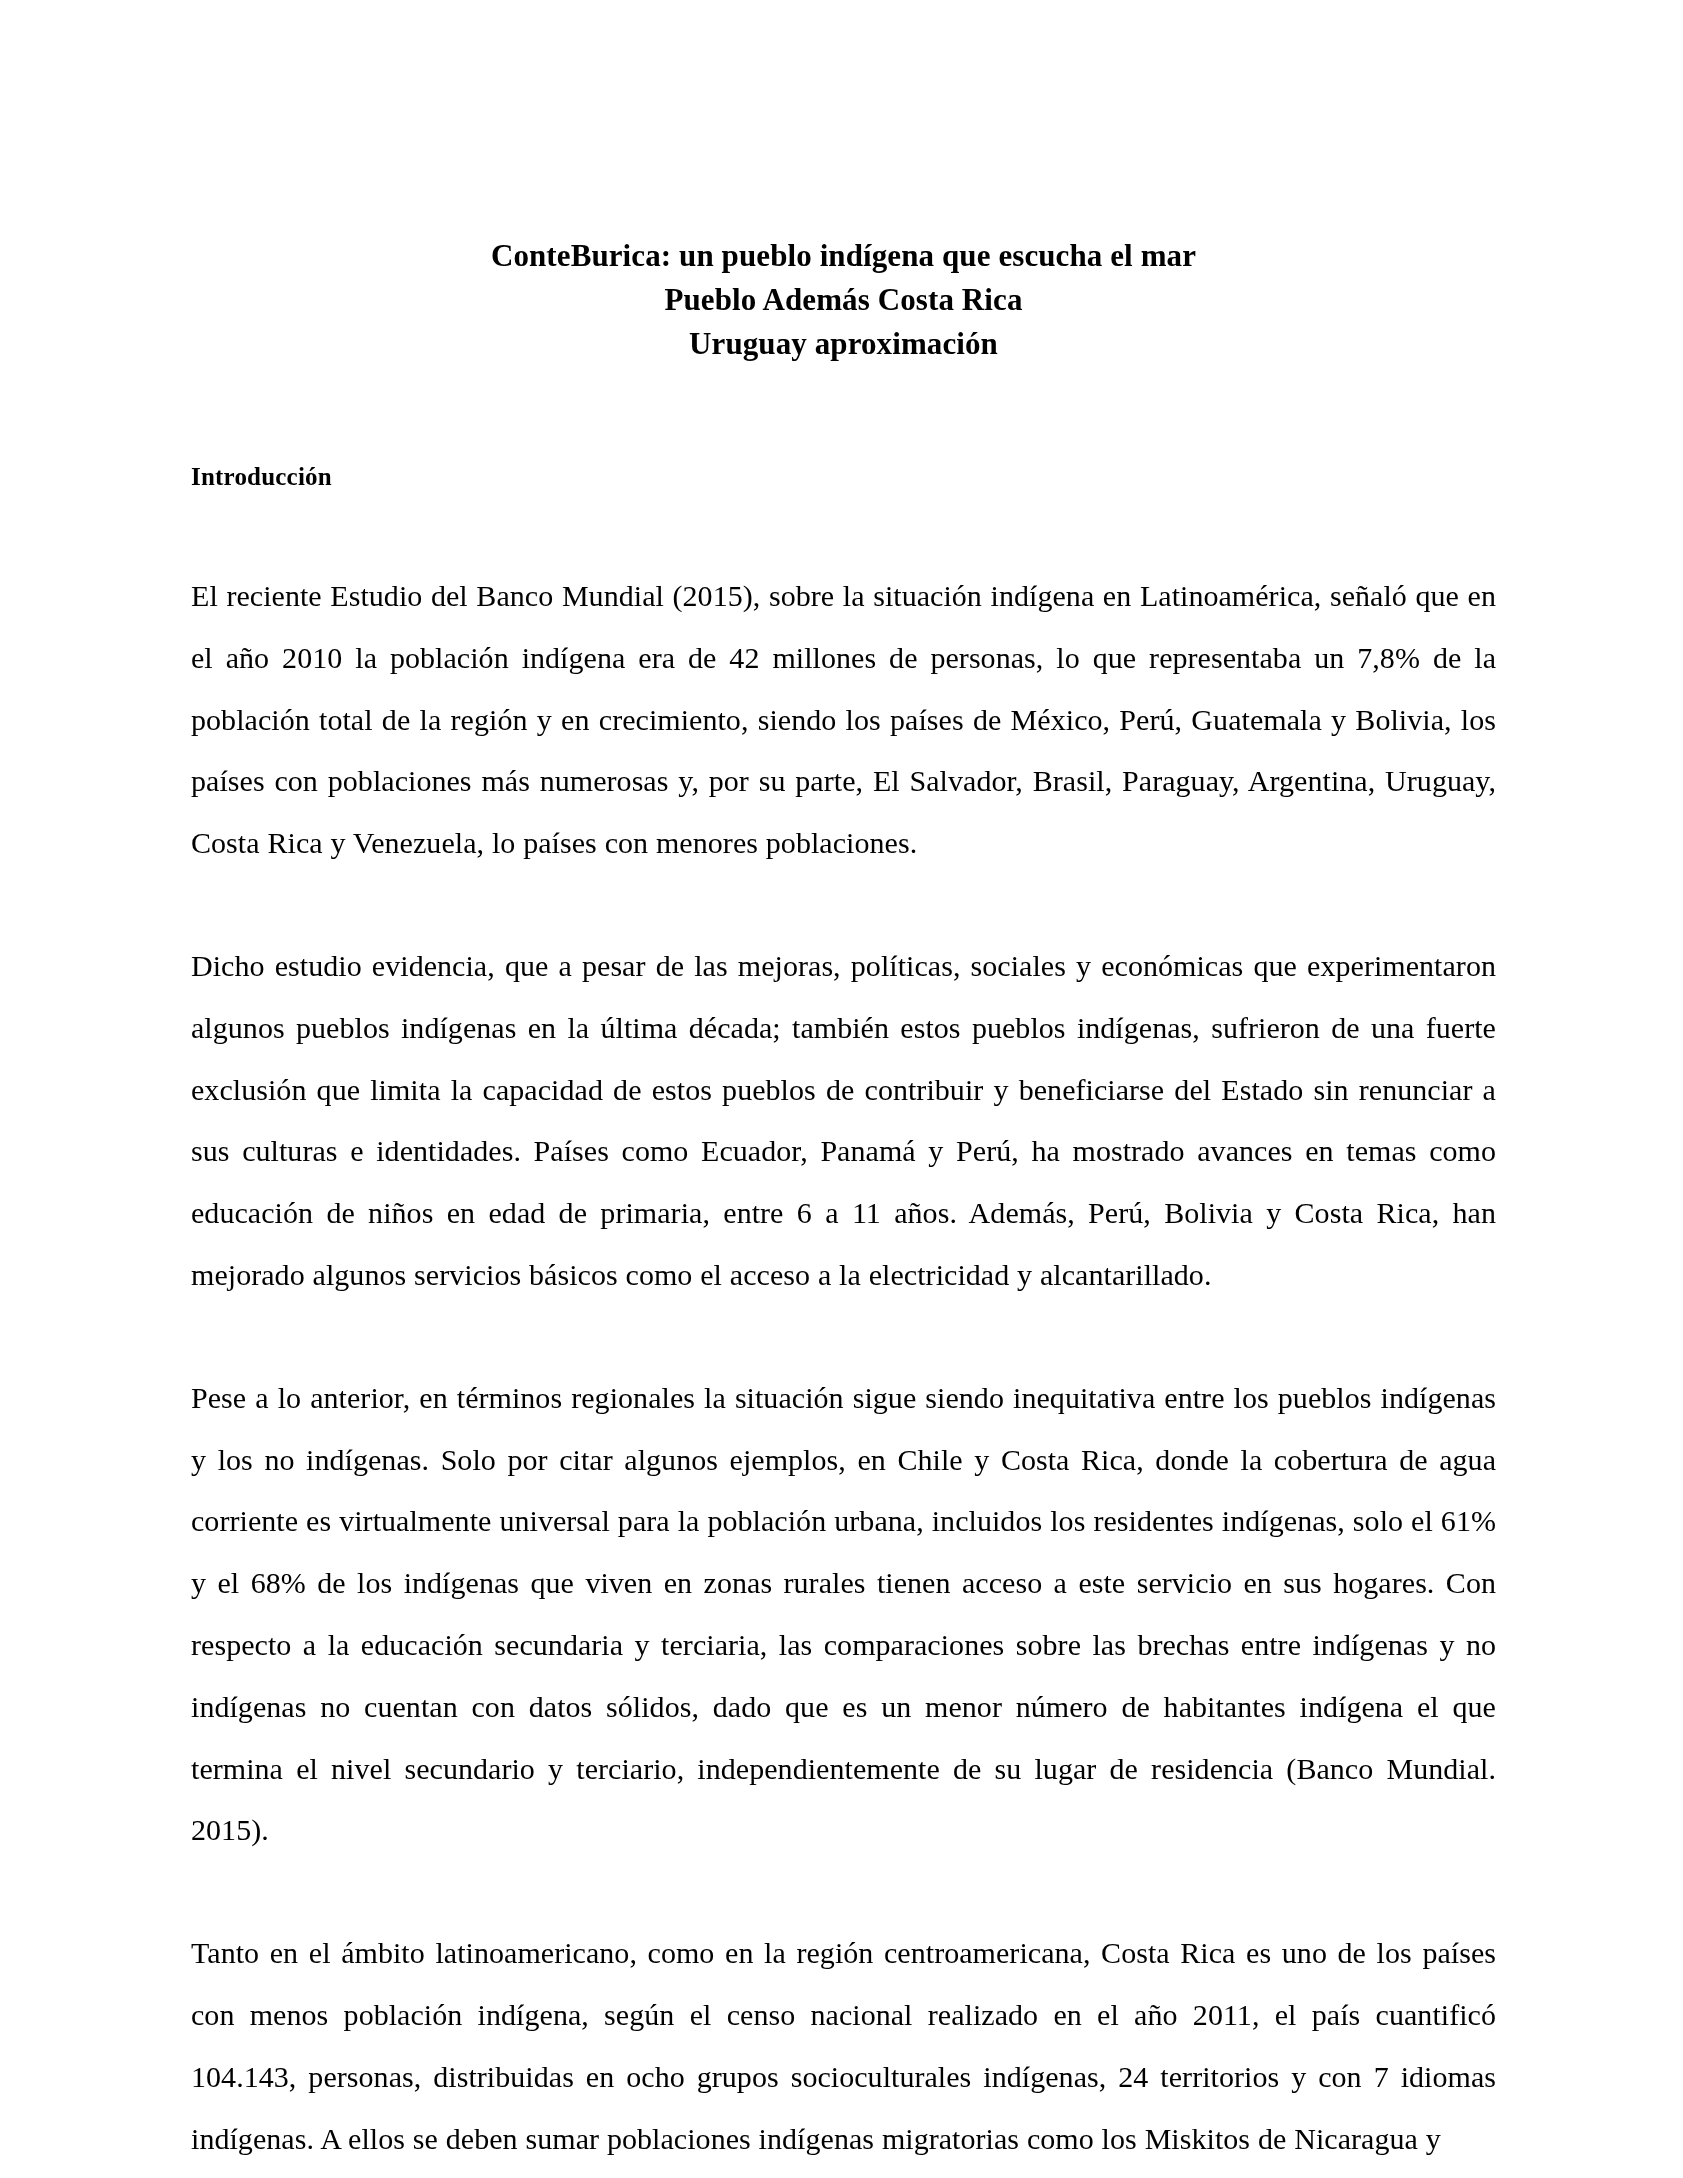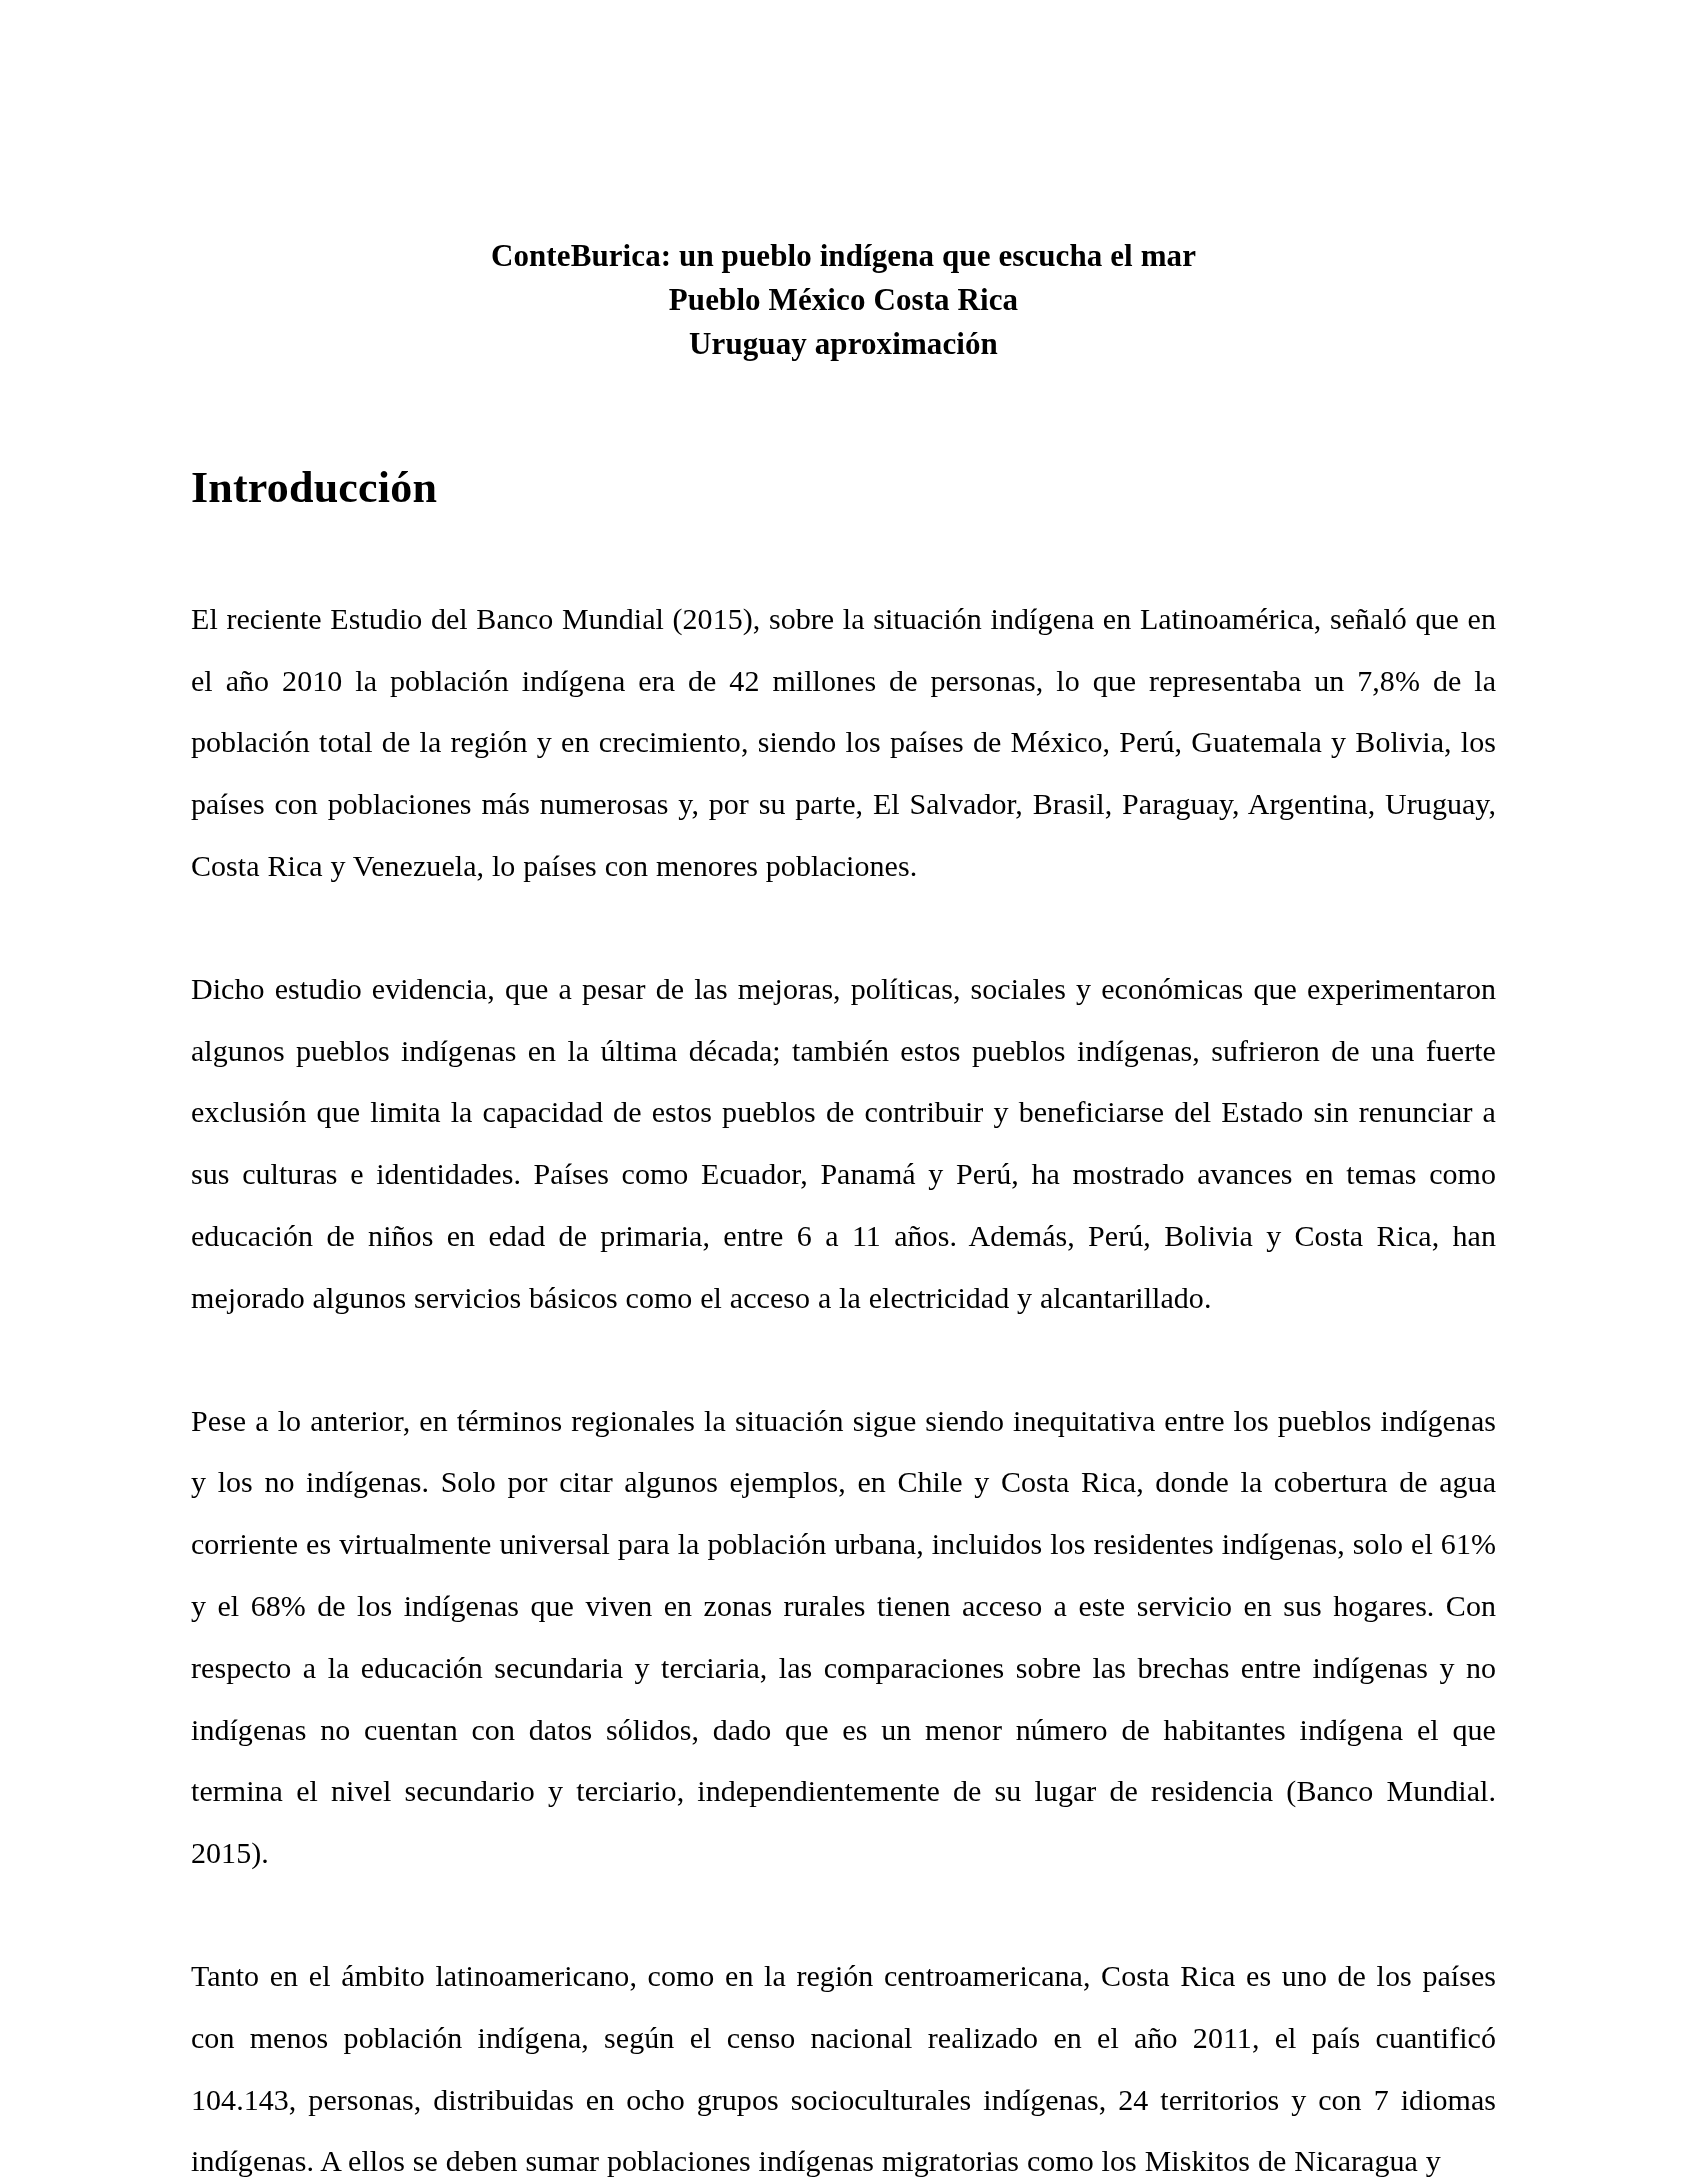--- a/index.html
+++ b/index.html
@@ -37,21 +37,21 @@
     line-height: 1.42;
     letter-spacing: 0.1px;
   }
   .title-line {
     display: block;
     white-space: nowrap;
   }
   .section-heading {
     margin-top: 96px;
     font-weight: bold;
-    font-size: 44px;
+    font-size: 25px;
     line-height: 1.2;
     text-align: left;
     letter-spacing: 0.2px;
   }
   .body-paragraph {
     margin-top: 61px;
     font-size: 30px;
     line-height: 2.06;
     text-align: justify;
     text-justify: inter-word;
@@ -64,21 +64,21 @@
   }
 </style>
 </head>
 <body>
 
 <div class="page">
   <div class="content">
 
     <div class="title-block">
       <span class="title-line">ConteBurica: un pueblo indígena que escucha el mar</span>
-      <span class="title-line">Pueblo México Costa Rica</span>
+      <span class="title-line">Pueblo Además Costa Rica</span>
       <span class="title-line">Uruguay aproximación</span>
     </div>
 
     <div class="section-heading">Introducción</div>
 
     <p class="body-paragraph">El reciente Estudio del Banco Mundial (2015), sobre la situación indígena en Latinoamérica, señaló que en el año 2010 la población indígena era de 42 millones de personas, lo que representaba un 7,8% de la población total de la región y en crecimiento, siendo los países de México, Perú, Guatemala y Bolivia, los países con poblaciones más numerosas y, por su parte, El Salvador, Brasil, Paraguay, Argentina, Uruguay, Costa Rica y Venezuela, lo países con menores poblaciones.</p>
     <p class="body-paragraph">Dicho estudio evidencia, que a pesar de las mejoras, políticas, sociales y económicas que experimentaron algunos pueblos indígenas en la última década; también estos pueblos indígenas, sufrieron de una fuerte exclusión que limita la capacidad de estos pueblos de contribuir y beneficiarse del Estado sin renunciar a sus culturas e identidades. Países como Ecuador, Panamá y Perú, ha mostrado avances en temas como educación de niños en edad de primaria, entre 6 a 11 años. Además, Perú, Bolivia y Costa Rica, han mejorado algunos servicios básicos como el acceso a la electricidad y alcantarillado.</p>
     <p class="body-paragraph">Pese a lo anterior, en términos regionales la situación sigue siendo inequitativa entre los pueblos indígenas y los no indígenas. Solo por citar algunos ejemplos, en Chile y Costa Rica, donde la cobertura de agua corriente es virtualmente universal para la población urbana, incluidos los residentes indígenas, solo el 61% y el 68% de los indígenas que viven en zonas rurales tienen acceso a este servicio en sus hogares.  Con respecto a la educación secundaria y terciaria, las comparaciones sobre las brechas entre indígenas y no indígenas no cuentan con datos sólidos, dado que es un menor número de habitantes indígena el que termina el nivel secundario y terciario, independientemente de su lugar de residencia (Banco Mundial. 2015).</p>
     <p class="body-paragraph">Tanto en el ámbito latinoamericano, como en la región centroamericana, Costa Rica es uno de los países con menos población indígena, según el censo nacional realizado en el año 2011, el país cuantificó 104.143, personas, distribuidas en ocho grupos socioculturales indígenas, 24 territorios y con 7 idiomas indígenas. A ellos se deben sumar poblaciones indígenas migratorias como los Miskitos de Nicaragua y</p>
 

